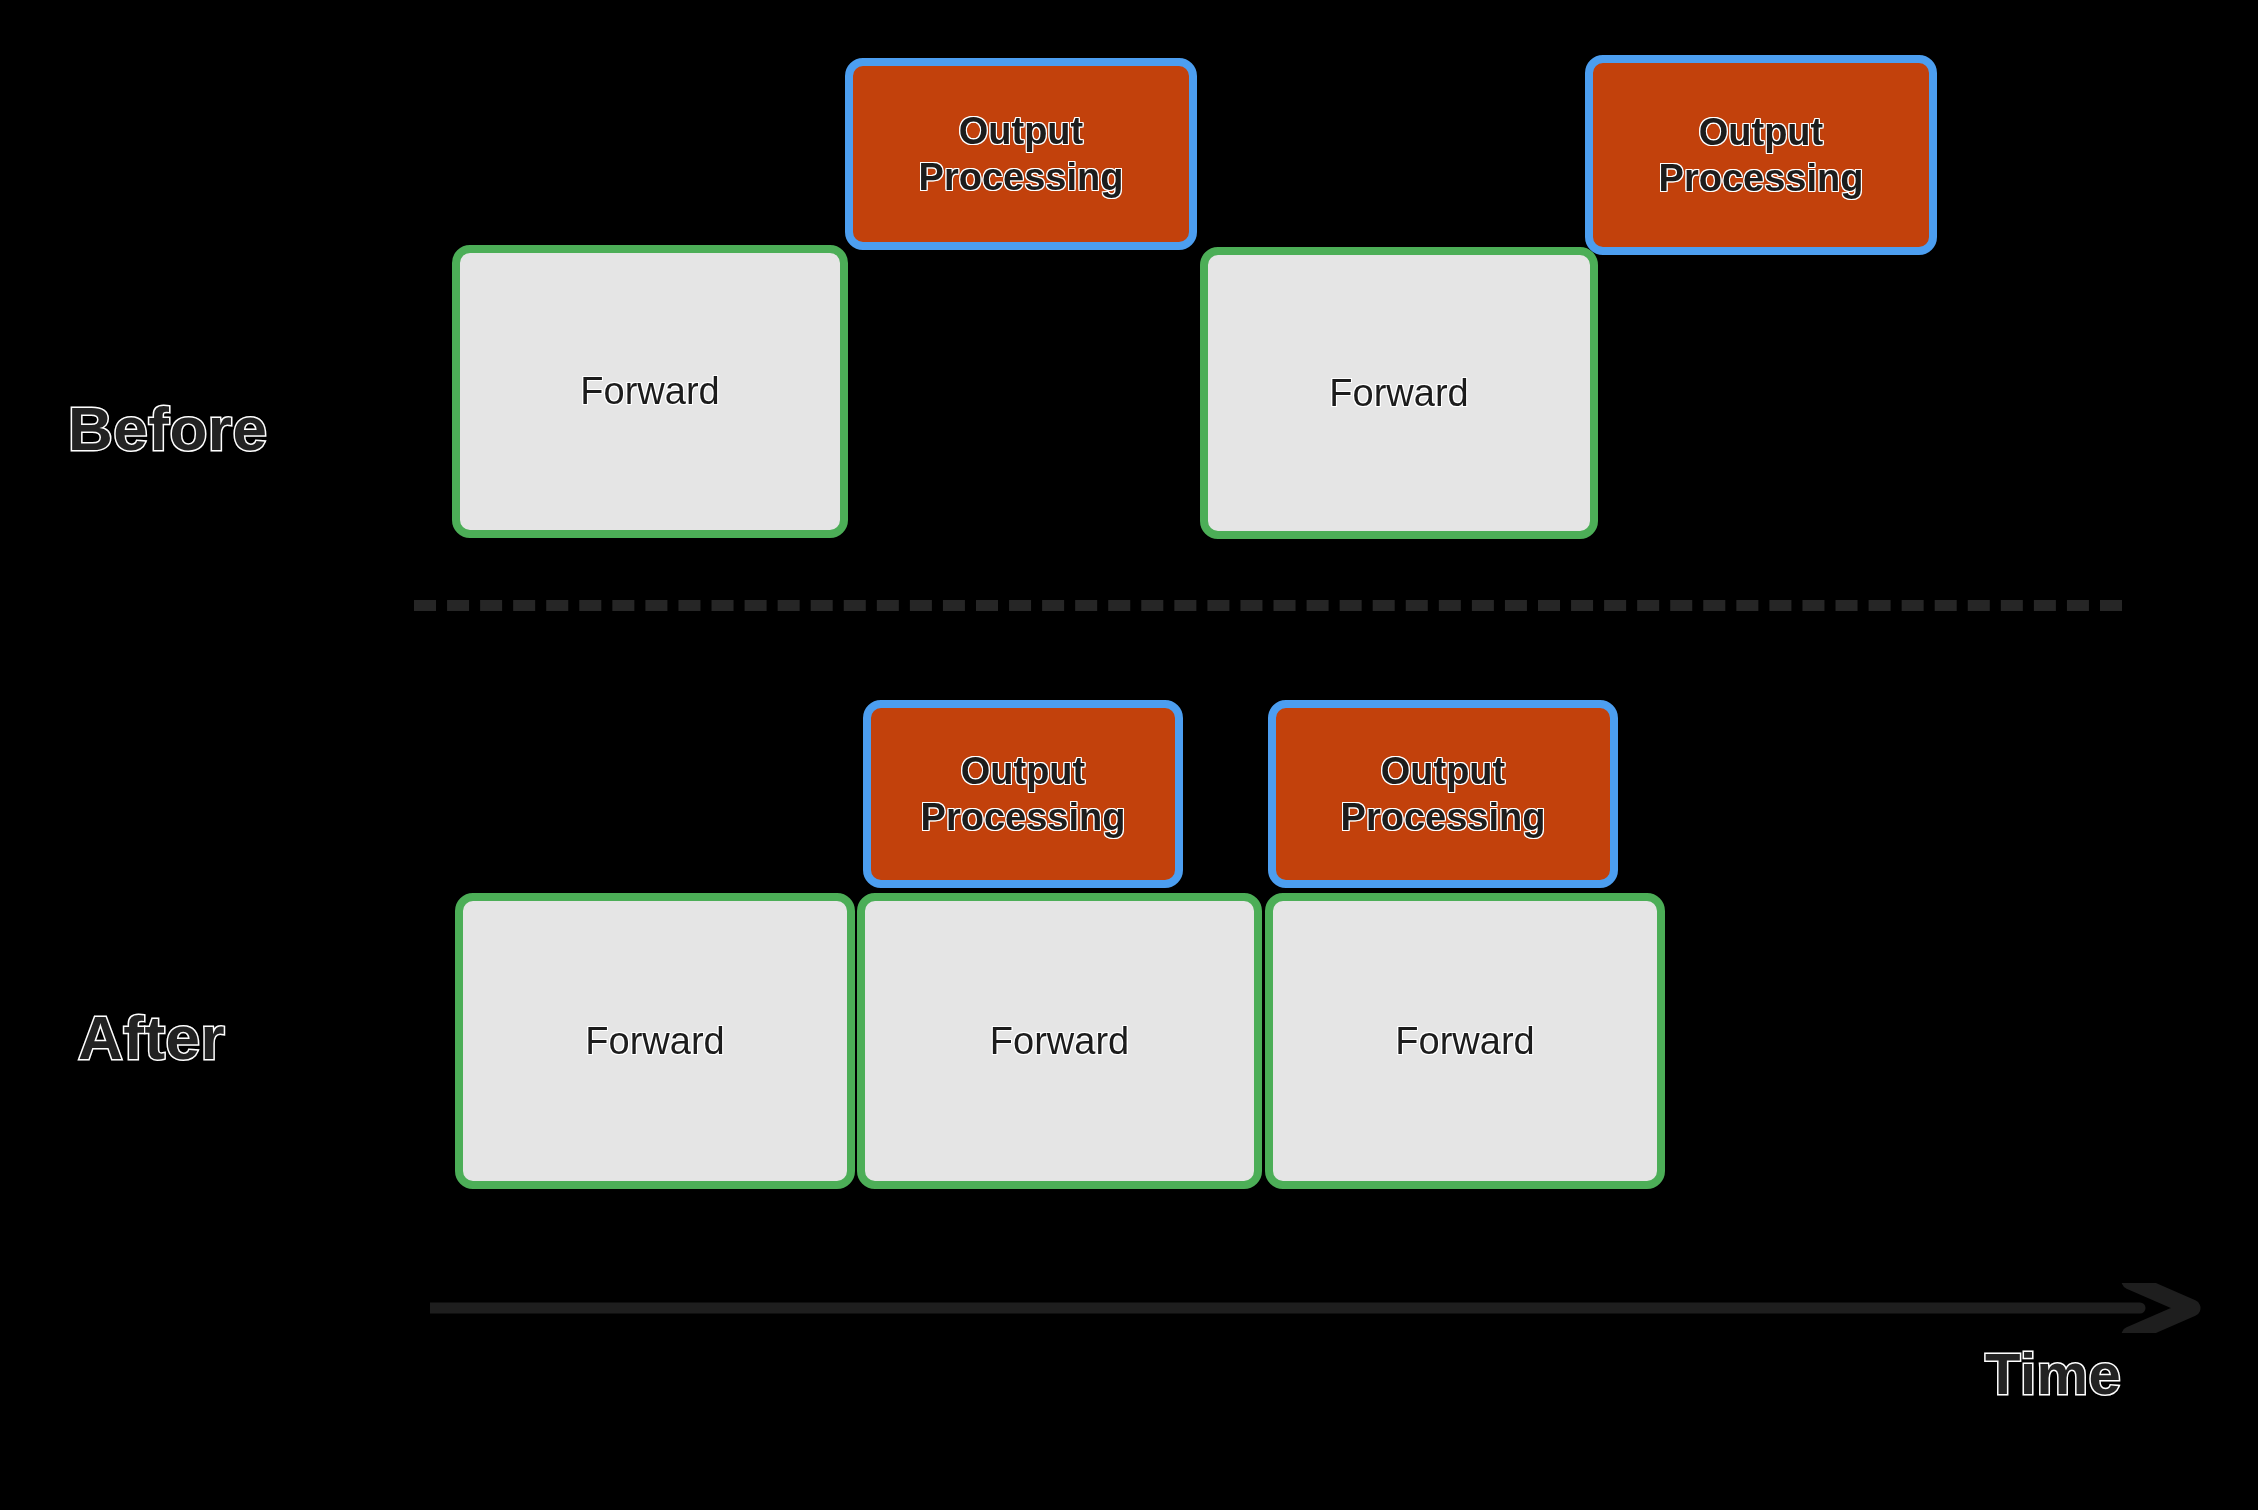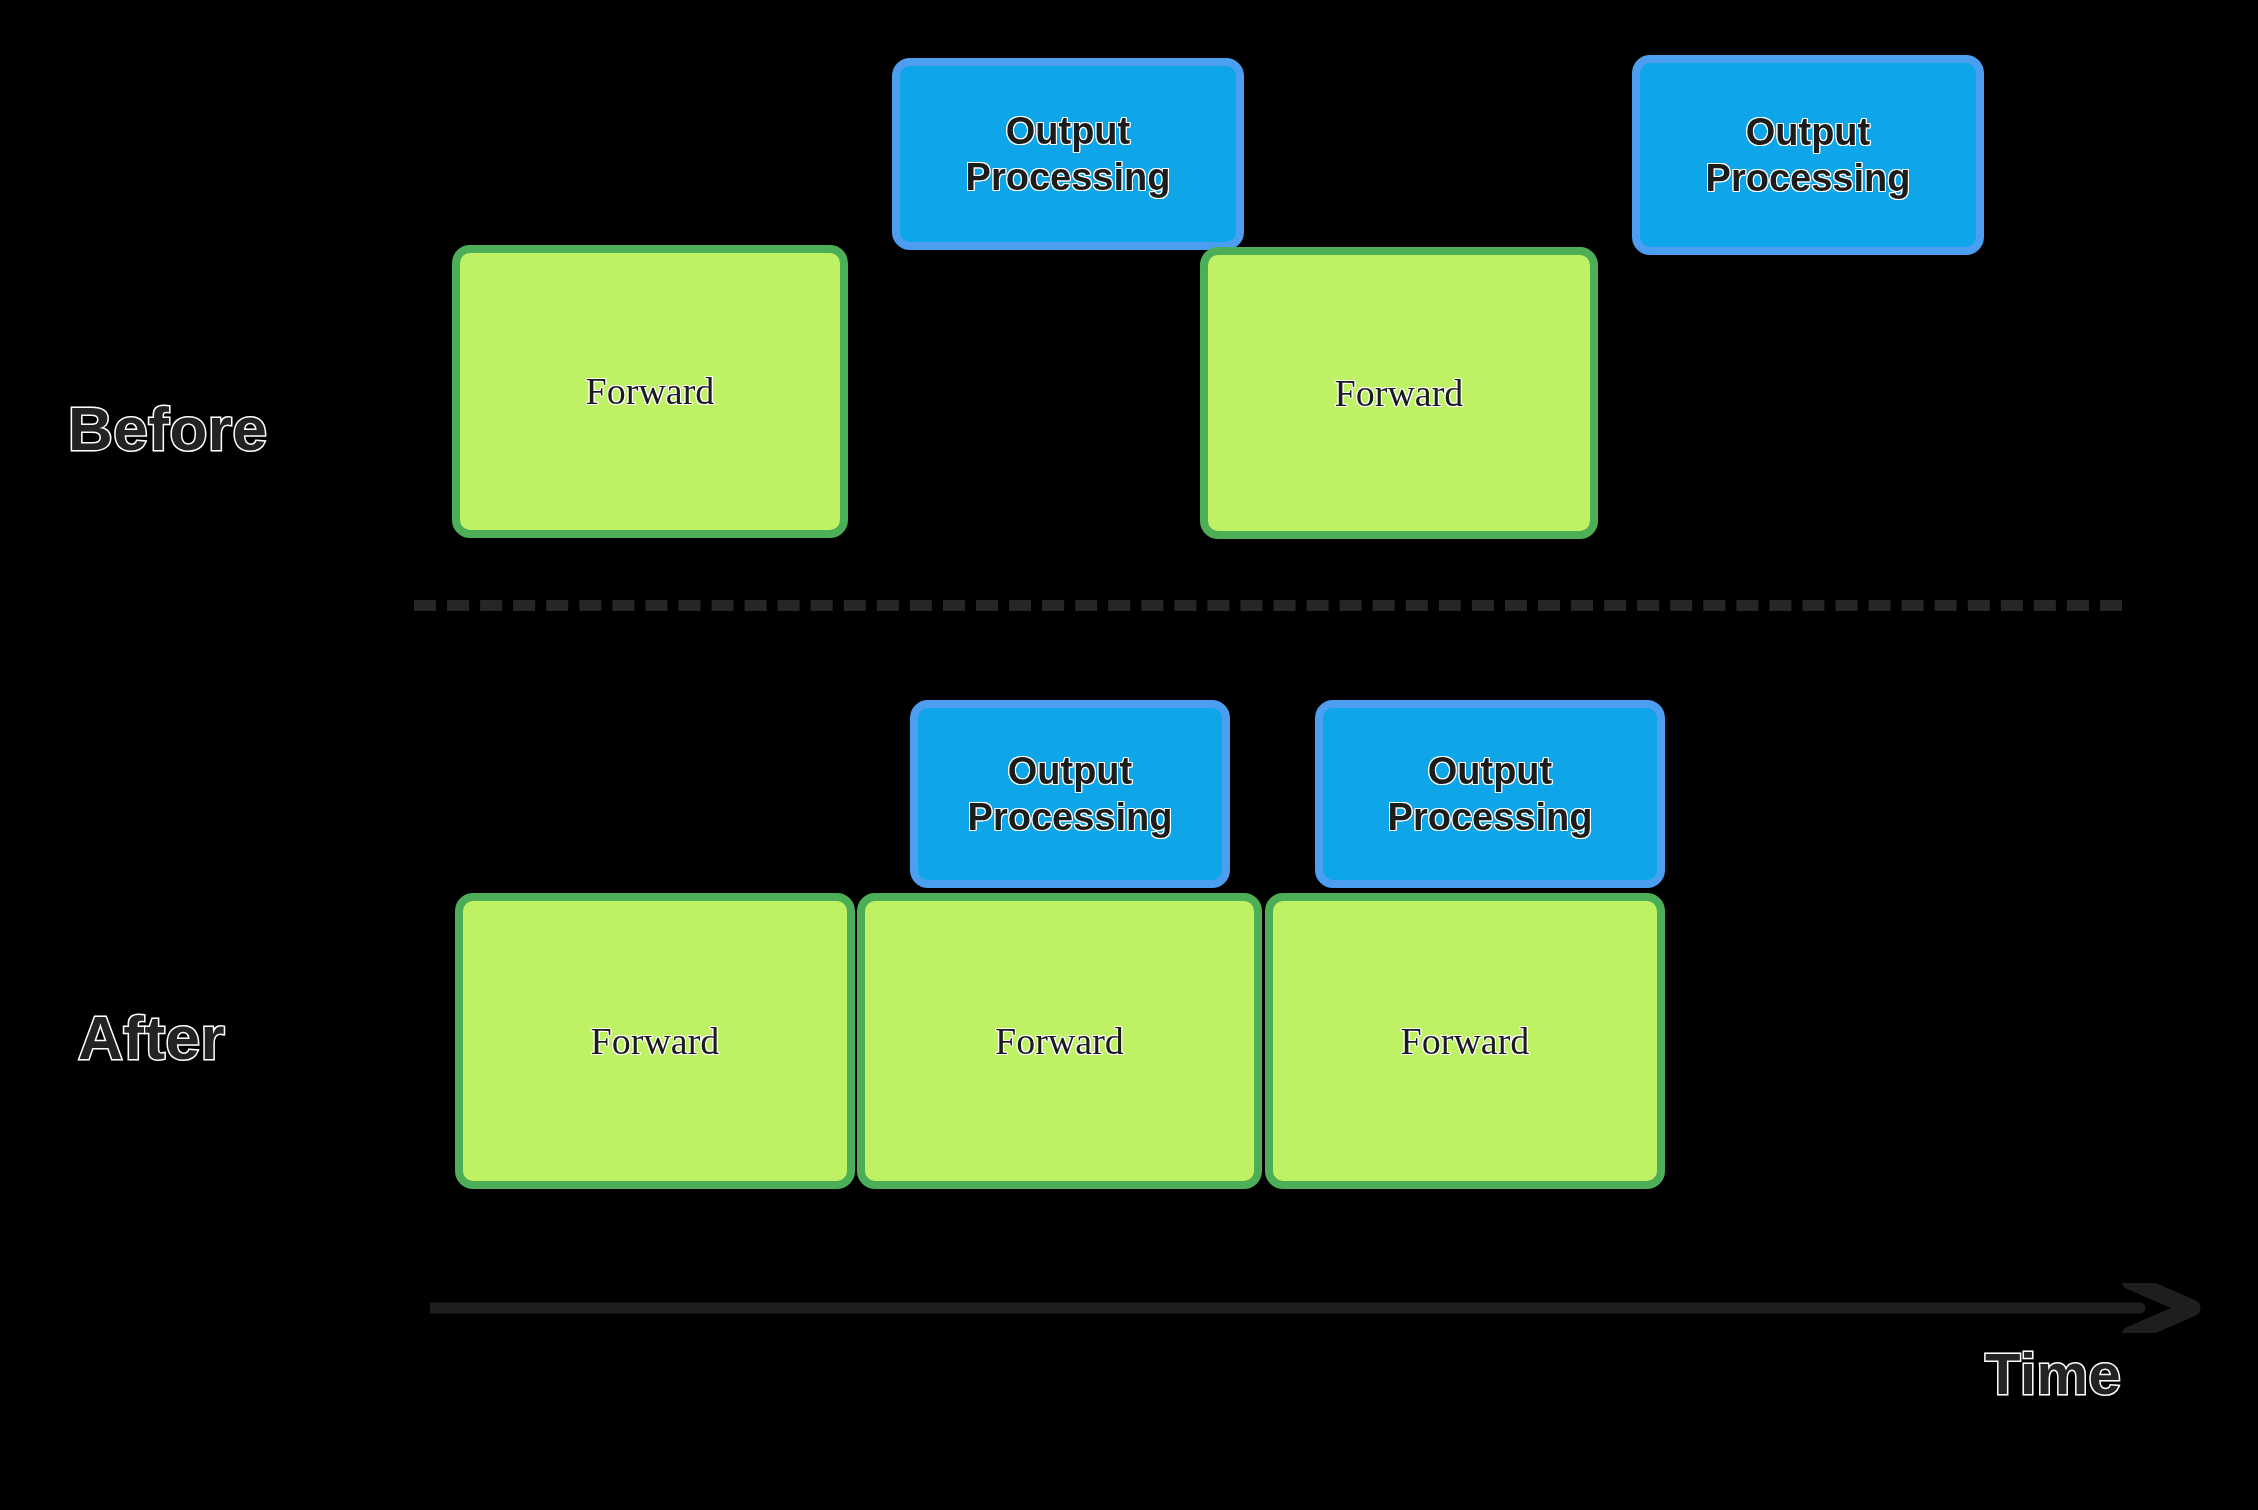--- a/index.html
+++ b/index.html
@@ -60,29 +60,27 @@
     color: #1c1c1c;
     text-shadow:
        1px  0 0 #ffffff, -1px  0 0 #ffffff,
        0  1px 0 #ffffff,  0 -1px 0 #ffffff,
        1px  1px 0 #ffffff, -1px -1px 0 #ffffff,
        1px -1px 0 #ffffff, -1px  1px 0 #ffffff;
   }
   .block .blabel { display: block; padding: 0 10px; }
 
   .block.green {
-    background: #bef264;
+    background: #e5e5e5;
     border: 8px solid #4cae57;
-    font-family: Liberation Serif, serif;
   }
   .block.blue {
-    background: #0ea5e9;
+    background: #c2410c;
     border: 8px solid #4c9ef0;
     font-weight: 700;
-    margin-left: 47px;
   }
 
   
   #divider {
     position: absolute;
     left: 414px;
     top: 600px;
     width: 1708px;
     height: 0;
     border-top: 11px dashed #262626;

